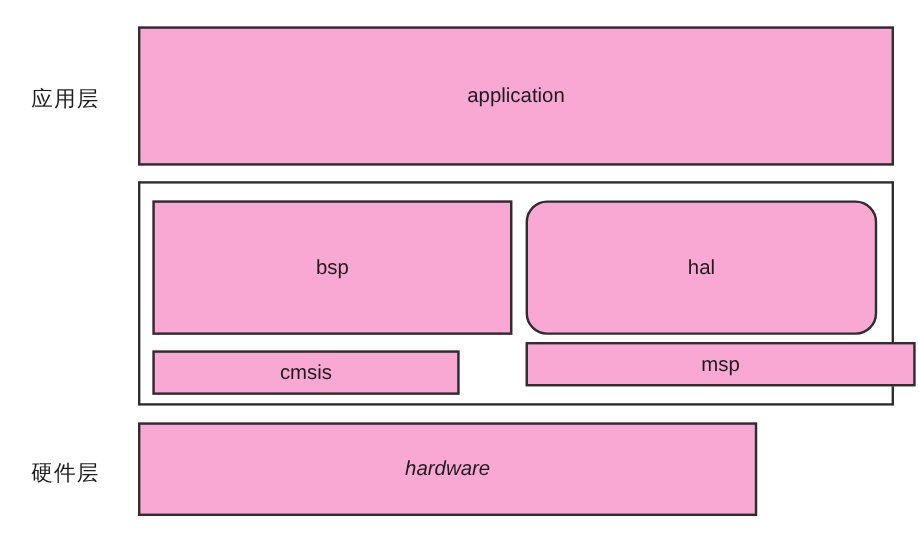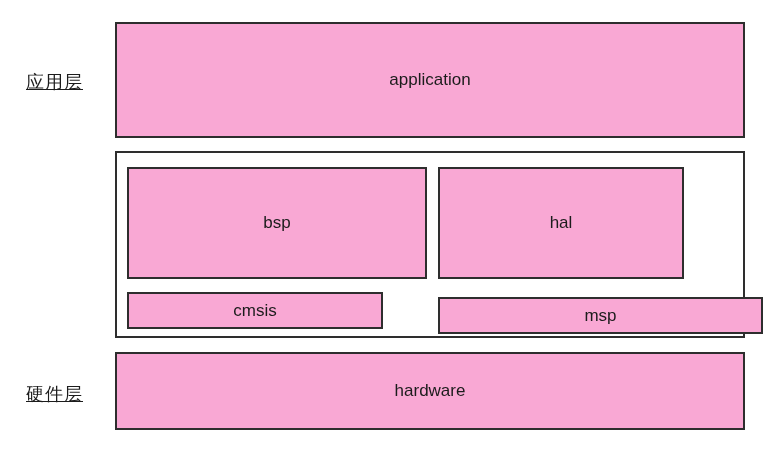--- a/index.html
+++ b/index.html
@@ -20,21 +20,20 @@
     position: absolute;
     left: 26px;
     width: 62px;
     height: 24px;
     display: flex;
     align-items: center;
     justify-content: flex-start;
     font-size: 18px;
     letter-spacing: 1px;
     white-space: nowrap;
-    text-decoration: underline;
   }
   .box {
     position: absolute;
     box-sizing: border-box;
     border: 2px solid #2e2e2e;
     background: #f9a8d4;
     display: flex;
     align-items: center;
     justify-content: center;
     font-size: 17px;
@@ -45,26 +44,26 @@
     border: 2px solid #2e2e2e;
     background: #ffffff;
   }
   
   #label-app   { top: 70px;  }
   #box-application { left: 115px; top: 22px;  width: 630px; height: 116px; }
   
   #label-drv   { top: 204px; }
   #box-driver  { left: 115px; top: 151px; width: 630px; height: 187px; padding-left: 38px; }
   #box-bsp     { left: 10px;  top: 14px;  width: 300px; height: 112px; }
-  #box-hal     { left: 321px; top: 14px;  width: 246px; height: 112px; }
+  #box-hal     { left: 321px; top: 14px;  width: 293px; height: 112px; border-radius: 18px; }
   #box-cmsis   { left: 10px;  top: 139px; width: 256px; height: 37px;  }
-  #box-msp     { left: 321px; top: 144px; width: 325px; height: 37px;  }
+  #box-msp     { left: 321px; top: 132px; width: 325px; height: 37px;  }
   
   #label-hw    { top: 382px; text-align: center; }
-  #box-hardware { left: 115px; top: 352px; width: 630px; height: 78px; }
+  #box-hardware { left: 115px; top: 352px; width: 516px; height: 78px; font-style: italic; }
 </style>
 </head>
 <body>
 
 <div class="canvas">
 
   <div class="layer-label" id="label-app">应用层</div>
 
 
   <div class="layer-label" id="label-hw">硬件层</div>

